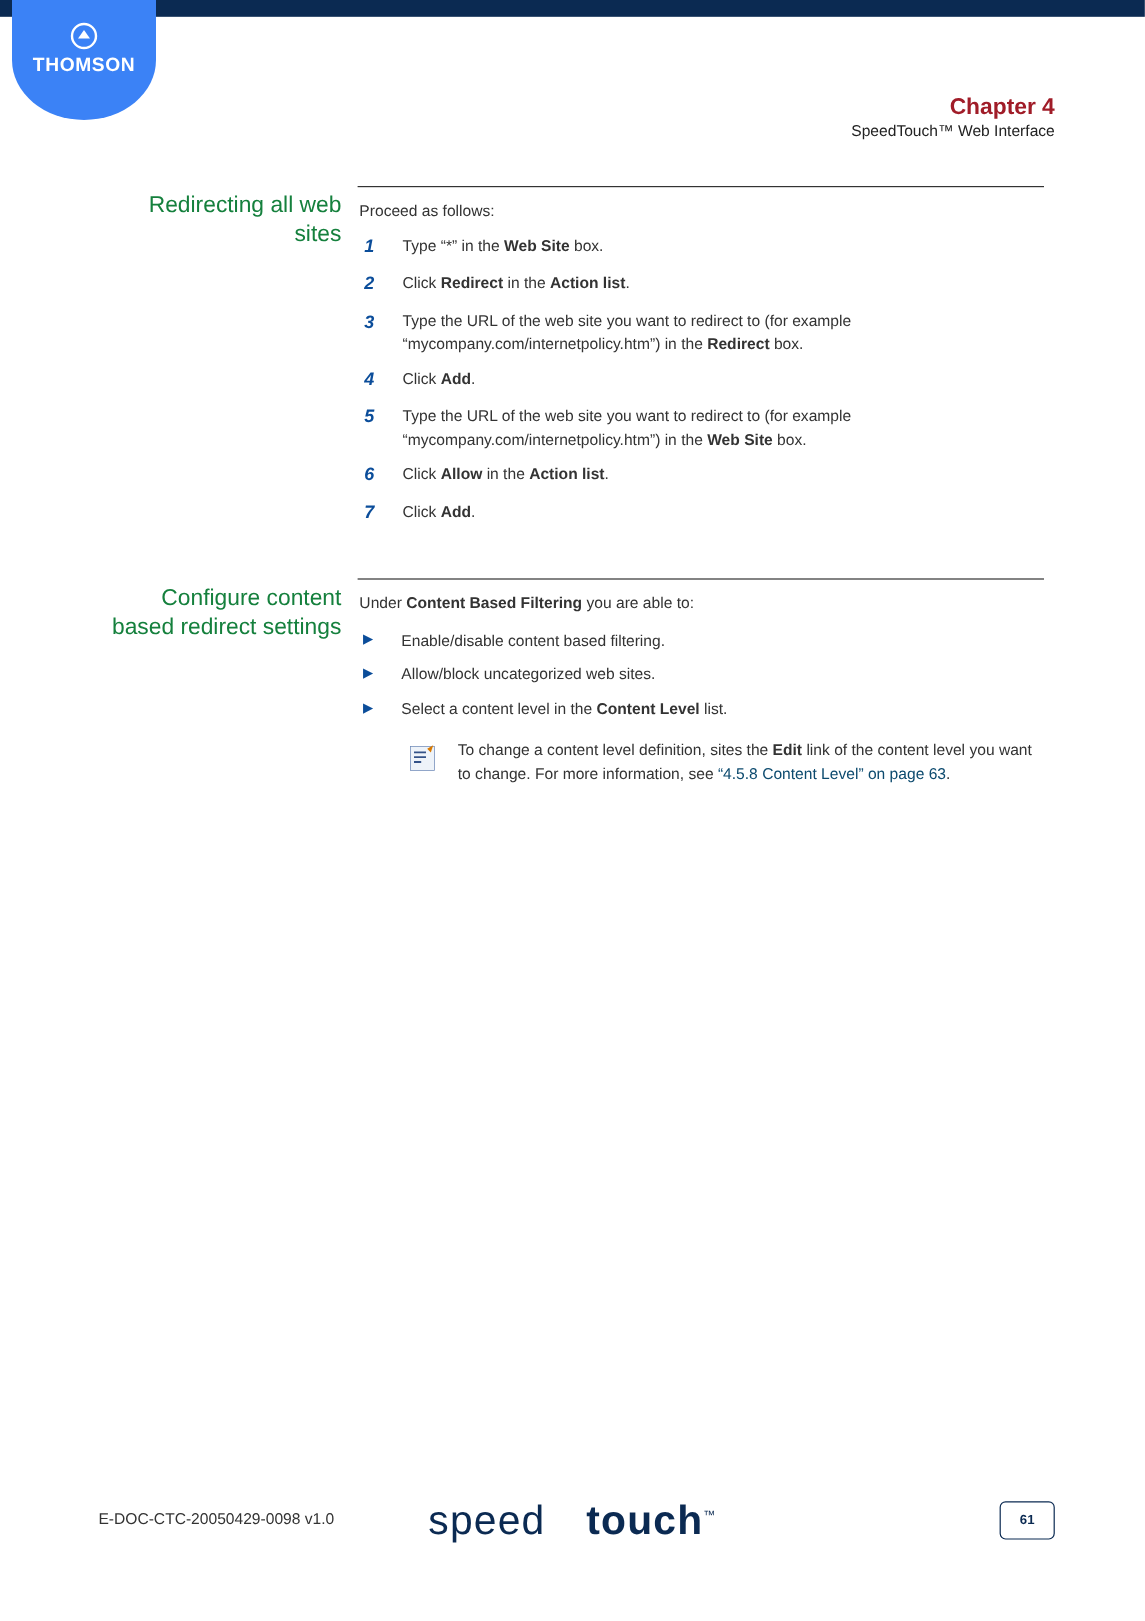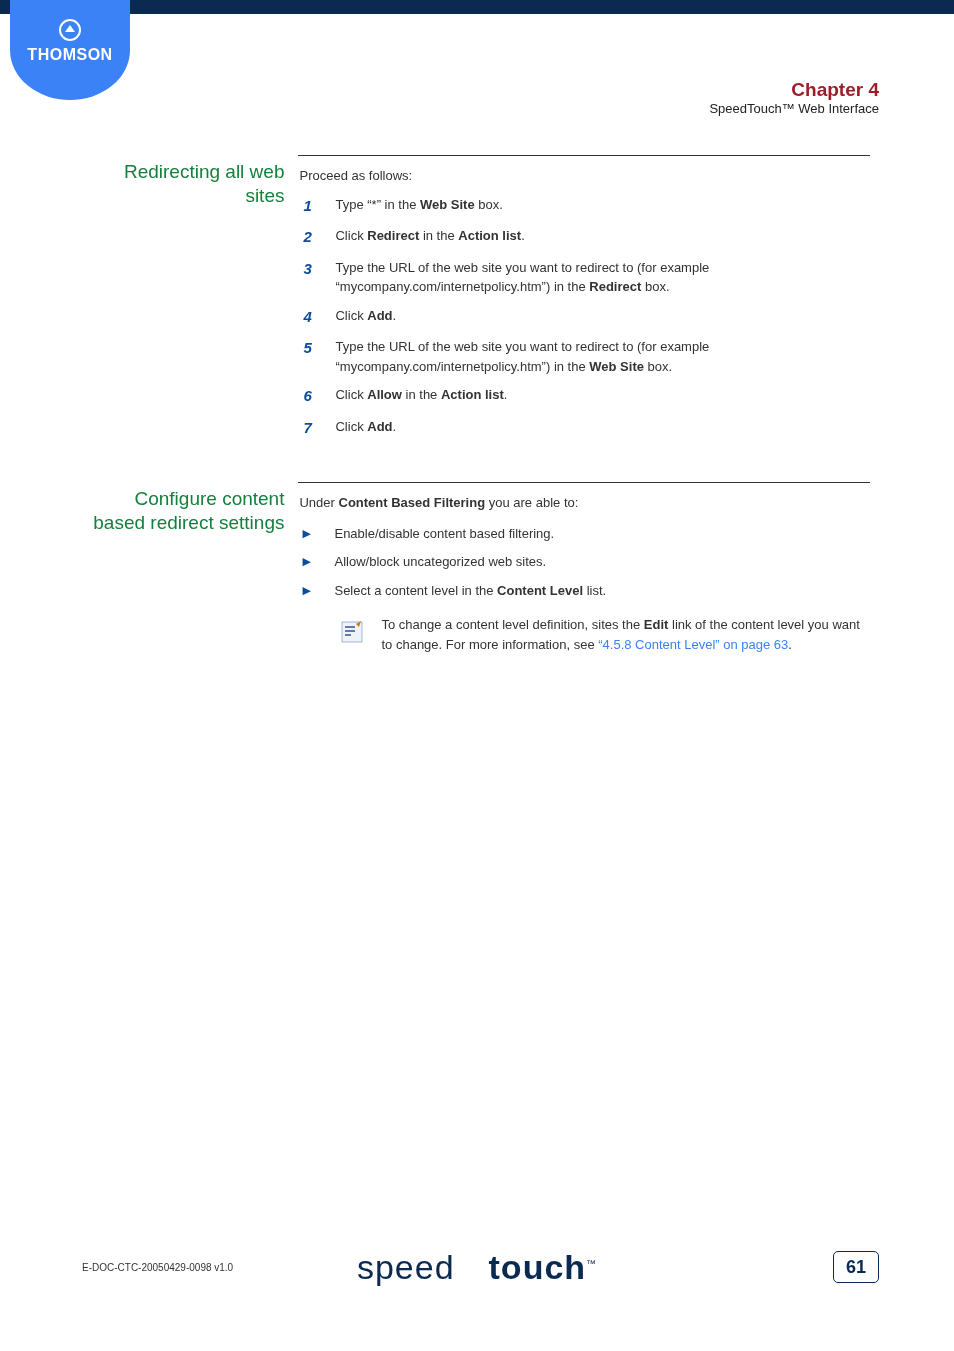--- a/index.html
+++ b/index.html
@@ -100,34 +100,34 @@
   }
   .note-icon-cell {
     width: 36px;
     padding-right: 8px;
     text-align: center;
   }
   .note-text {
     vertical-align: top;
   }
   .xref {
-    color: #3b82f6;
+    color: #0c4a6e;
   }
   .section-gap { height: 32px; }
   .footer {
     position: absolute;
     bottom: 64px;
     left: 0;
     width: 954px;
   }
   .footer-docid {
     position: absolute;
     left: 82px;
     bottom: 14px;
-    font-size: 10px;
+    font-size: 13px;
     color: #333;
   }
   .footer-logo {
     position: absolute;
     left: 0;
     width: 100%;
     bottom: 0;
     text-align: center;
     color: #0b2a52;
     font-size: 34px;
@@ -142,21 +142,21 @@
     right: 75px;
     bottom: 4px;
     border: 1.5px solid #0b2a52;
     border-radius: 5px;
     width: 44px;
     height: 30px;
     line-height: 30px;
     text-align: center;
     color: #0b2a52;
     font-weight: bold;
-    font-size: 18px;
+    font-size: 11px;
   }
 </style>
 </head>
 <body>
 
 <div class="header-bar"></div>
 
 <div class="logo-badge">
   <svg class="logo-ornament" width="24" height="24" viewBox="0 0 24 24">
     <circle cx="12" cy="12" r="10" fill="none" stroke="#fff" stroke-width="2"></circle>

